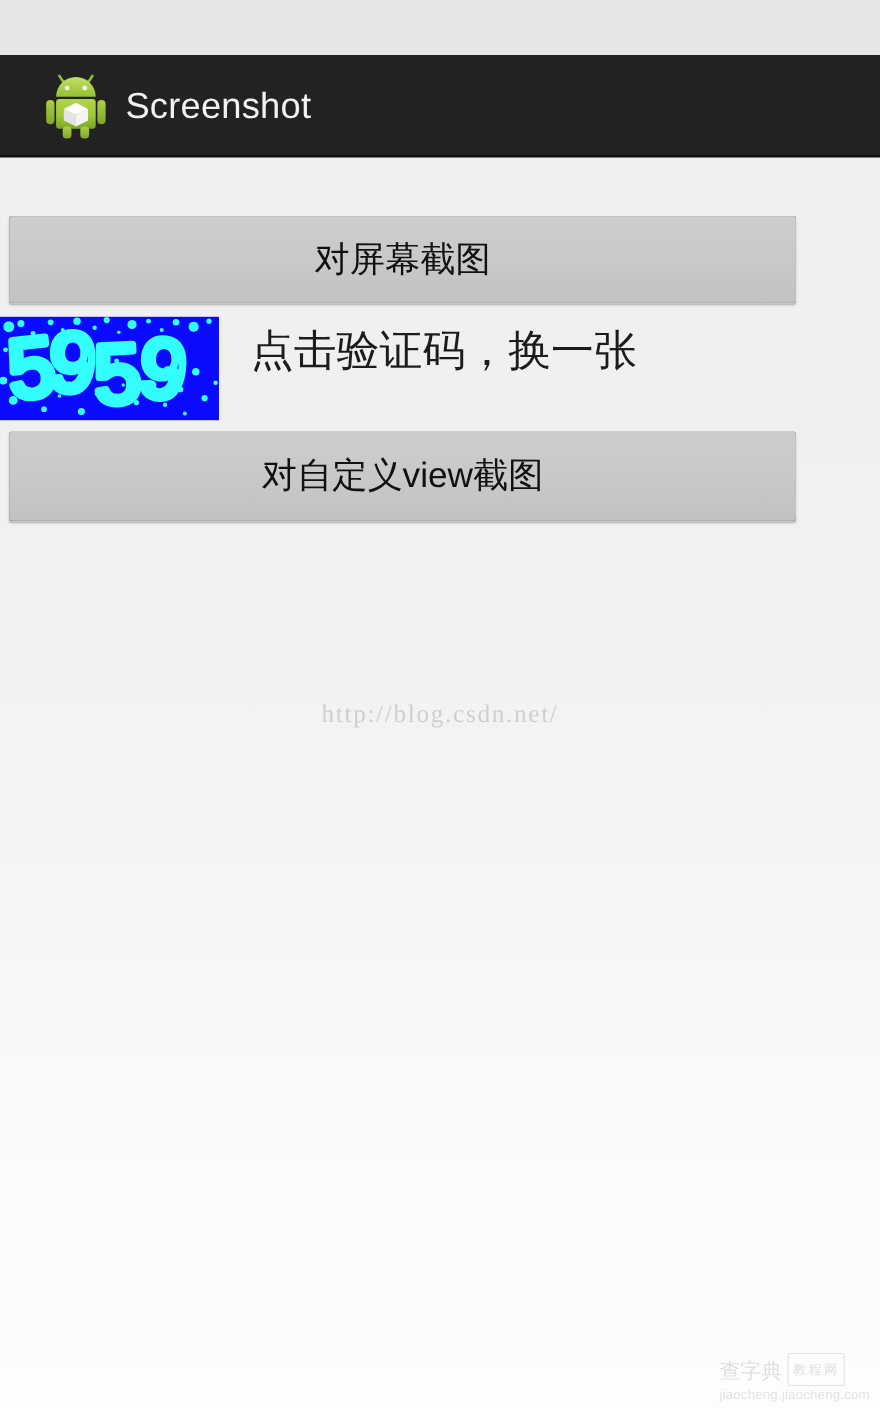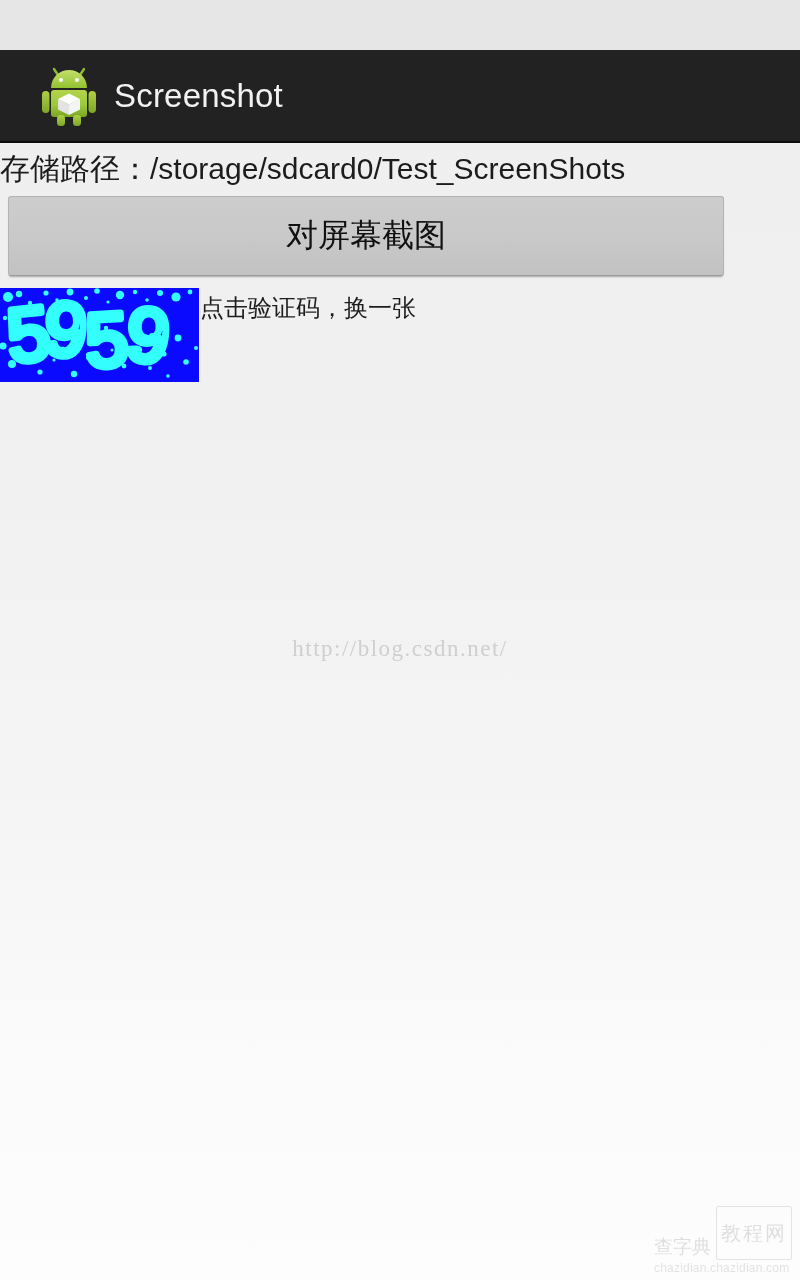--- a/index.html
+++ b/index.html
@@ -133,22 +133,23 @@
   .captcha-hint {
     position: absolute;
     left: 200px;
     top: 0;
     height: 94px;
     display: flex;
     align-items: flex-start;
     padding-top: 4px;
     box-sizing: border-box;
     color: #1c1c1c;
-    font-size: 24px;
-    white-space: nowrap;
+    font-size: 39px;
+    white-space: nowrap;
+    padding-left: 28px;
   }
 
   
   .blog-watermark {
     position: absolute;
     left: 0;
     top: 636px;
     width: 800px;
     text-align: center;
     color: #cfcfcf;
@@ -175,23 +176,23 @@
   .wm-cn {
     color: #9a9a9a;
     font-size: 19px;
     letter-spacing: 0px;
     white-space: nowrap;
   }
   .wm-box {
     margin-left: 5px;
     border: 1px solid #a8a8a8;
     border-radius: 2px;
-    padding: 16px 4px;
+    padding: 4px 4px;
     color: #9a9a9a;
-    font-size: 20px;
+    font-size: 12px;
     letter-spacing: 2px;
     line-height: 20px;
     white-space: nowrap;
   }
   .wm-url {
     color: #a5a5a5;
     font-size: 12px;
     letter-spacing: 0.2px;
     line-height: 16px;
     white-space: nowrap;
@@ -239,21 +240,20 @@
 
       <g>
         <polygon points="29,28.5 40,34 29,39.5 18,34" fill="#ffffff"></polygon>
         <polygon points="18,34 29,39.5 29,50 18,44.5" fill="#e3e3e3"></polygon>
         <polygon points="40,34 29,39.5 29,50 40,44.5" fill="#f4f4f4"></polygon>
       </g>
     </svg>
     <div class="app-title">Screenshot</div>
   </div>
 
-  <div class="path-label">存储路径：/storage/sdcard0/Test_ScreenShots</div>
 
   <div class="btn" id="btn-screen">对屏幕截图</div>
 
   <div class="captcha-row">
     <div class="captcha">
       <svg width="199" height="94" viewBox="0 0 199 94">
         <rect x="0" y="0" width="199" height="94" fill="#0a0aff"></rect>
         <g fill="#33ffff">
           <circle cx="8" cy="9" r="5"></circle>
           <circle cx="19" cy="6" r="3.2"></circle>
@@ -301,24 +301,25 @@
           <text x="8" y="72" transform="rotate(-6 34 52)">5</text>
           <text x="44" y="68" transform="rotate(5 70 48)">9</text>
           <text x="86" y="78" transform="rotate(-3 112 58)">5</text>
           <text x="126" y="74" transform="rotate(7 152 54)">9</text>
         </g>
       </svg>
     </div>
     <div class="captcha-hint">点击验证码，换一张</div>
   </div>
 
+  <div class="btn" id="btn-view">对自定义view截图</div>
 
   <div class="blog-watermark">http://blog.csdn.net/</div>
 
   <div class="site-watermark">
     <div class="wm-top">
       <span class="wm-cn">查字典</span>
       <span class="wm-box">教程网</span>
     </div>
-    <div class="wm-url">chazidian.chazidian.com</div>
+    <div class="wm-url">jiaocheng.jiaocheng.com</div>
   </div>
 
 </div>
 
 </body></html>

